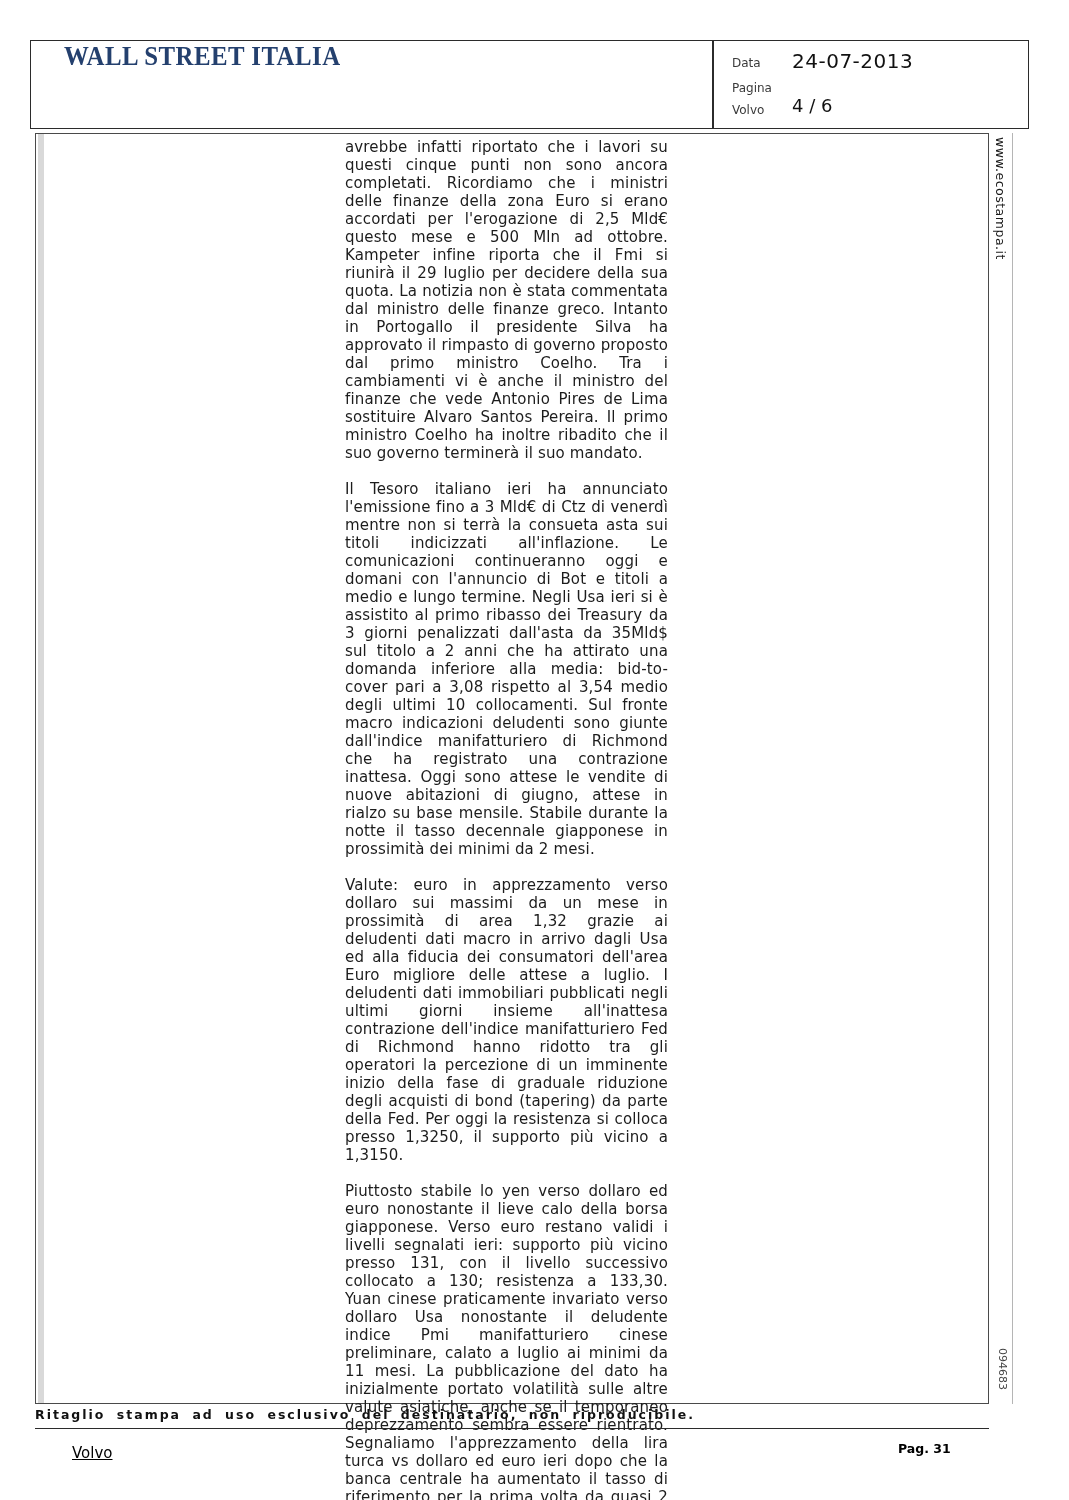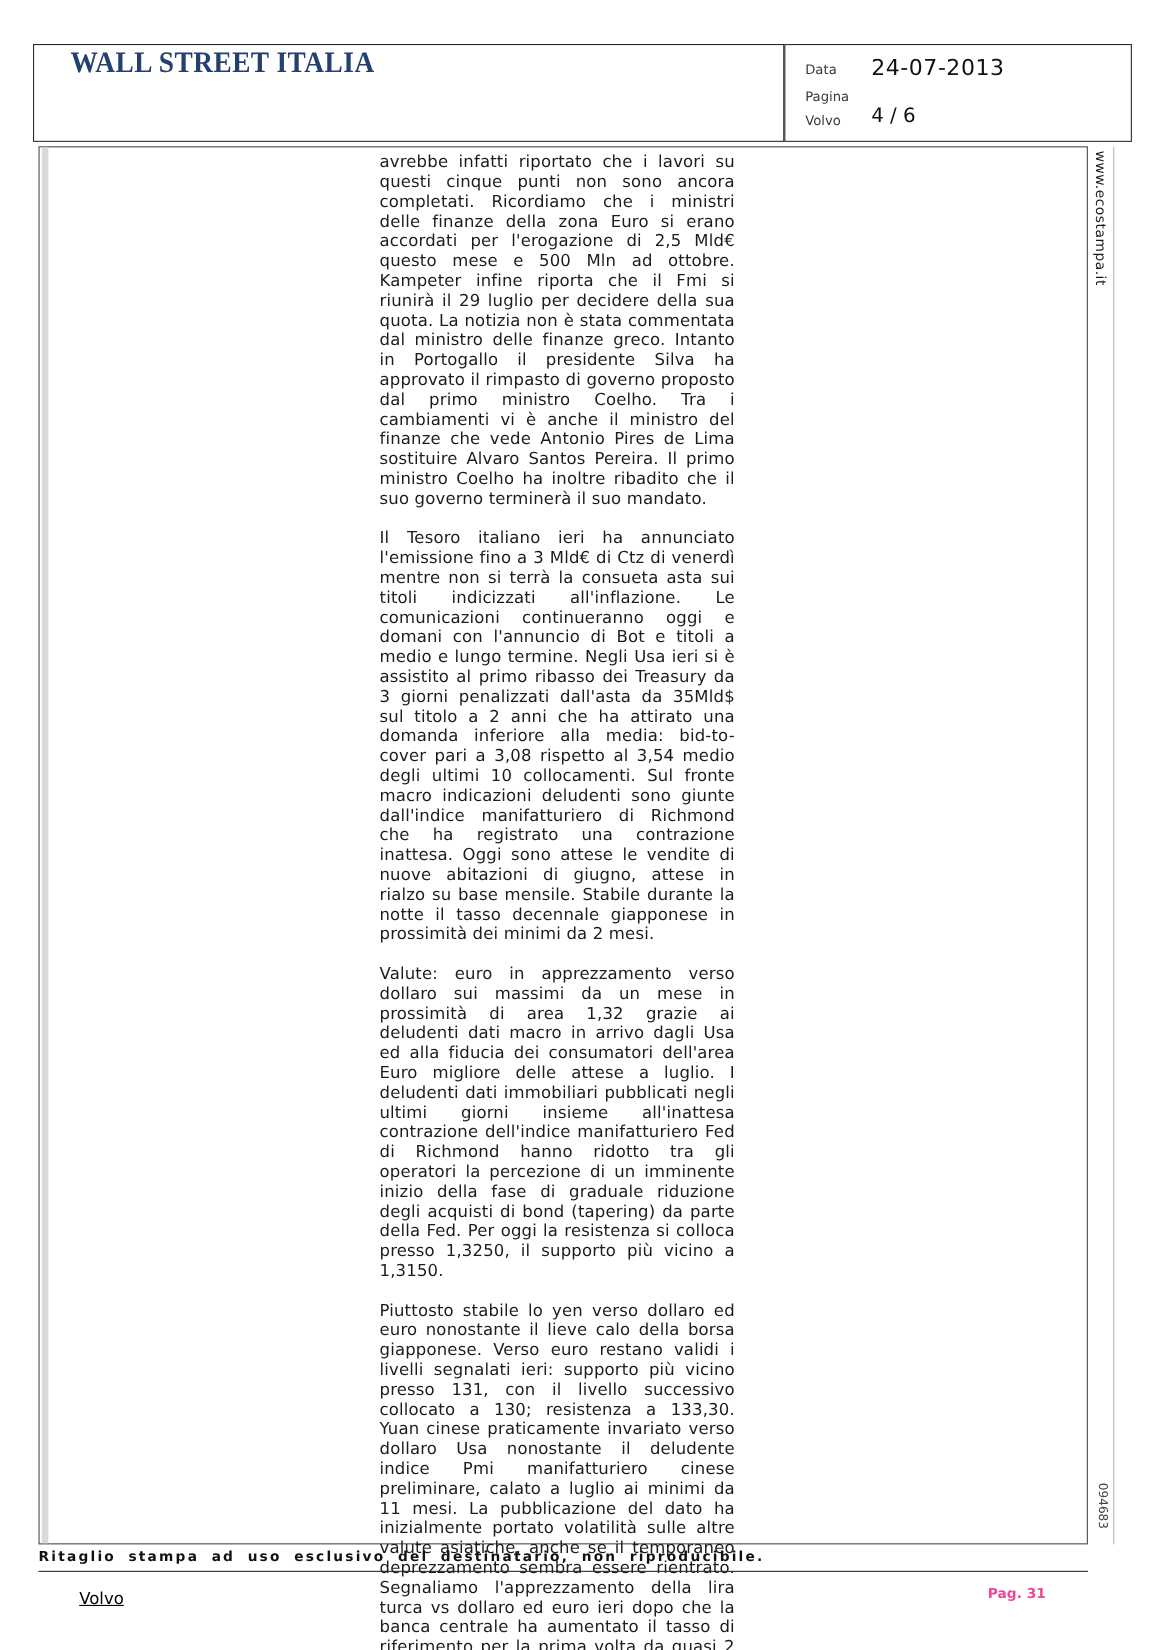--- a/index.html
+++ b/index.html
@@ -101,21 +101,21 @@
   .ritaglio-rule {
     position:absolute; left:35px; top:1428px;
     width:954px; height:1px; background:#2b2b2b;
   }
   .client {
     position:absolute; left:72px; top:1444px;
     font-size:15px; color:#000;text-decoration:underline;
   }
   .page-ref {
     position:absolute; left:898px; top:1441px;
-    font-size:12.5px; font-weight:bold; color:#ec4899;
+    font-size:12.5px; font-weight:bold; color:#000000;
   }
 </style>
 </head>
 <body>
 
 <div class="page">
 
   <div class="header-left">
     <div class="logo">WALL STREET ITALIA</div>
   </div>

